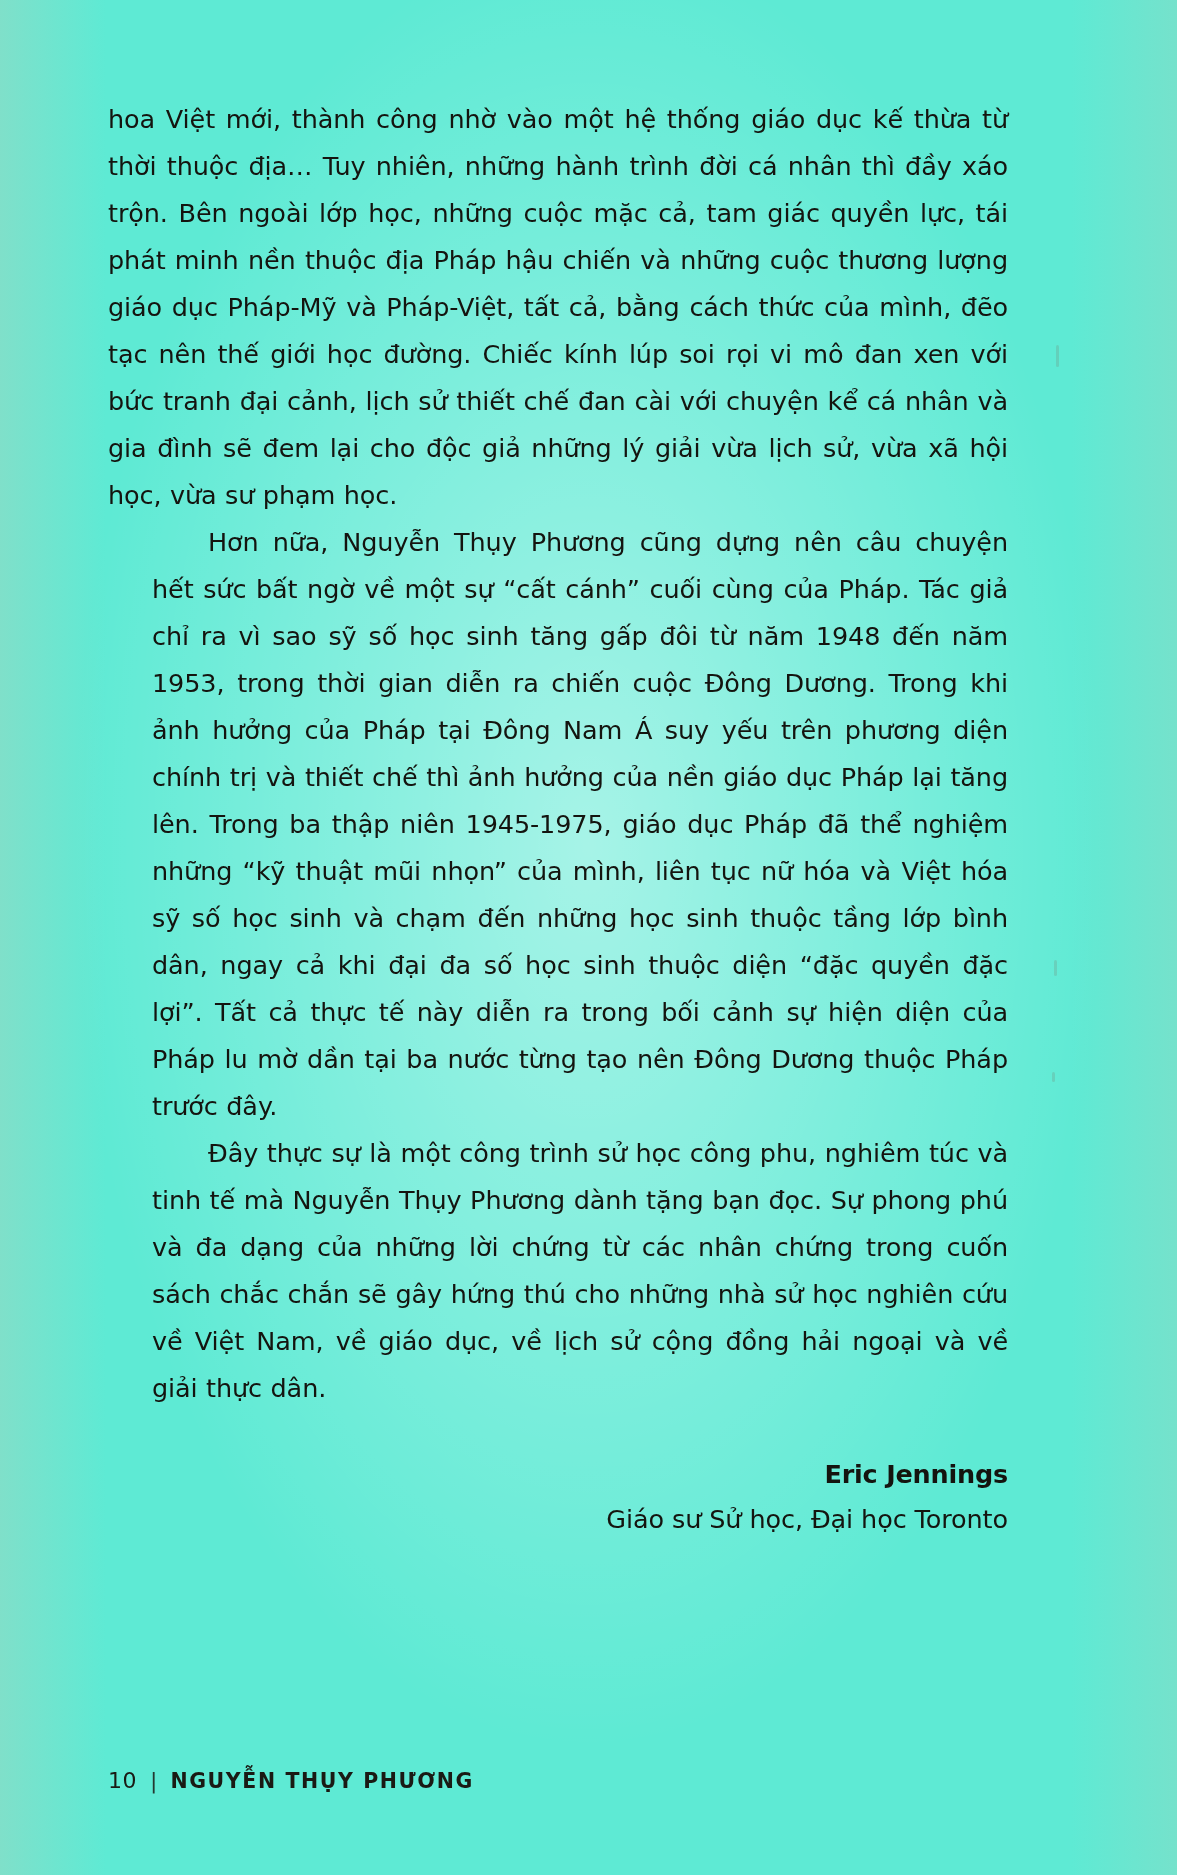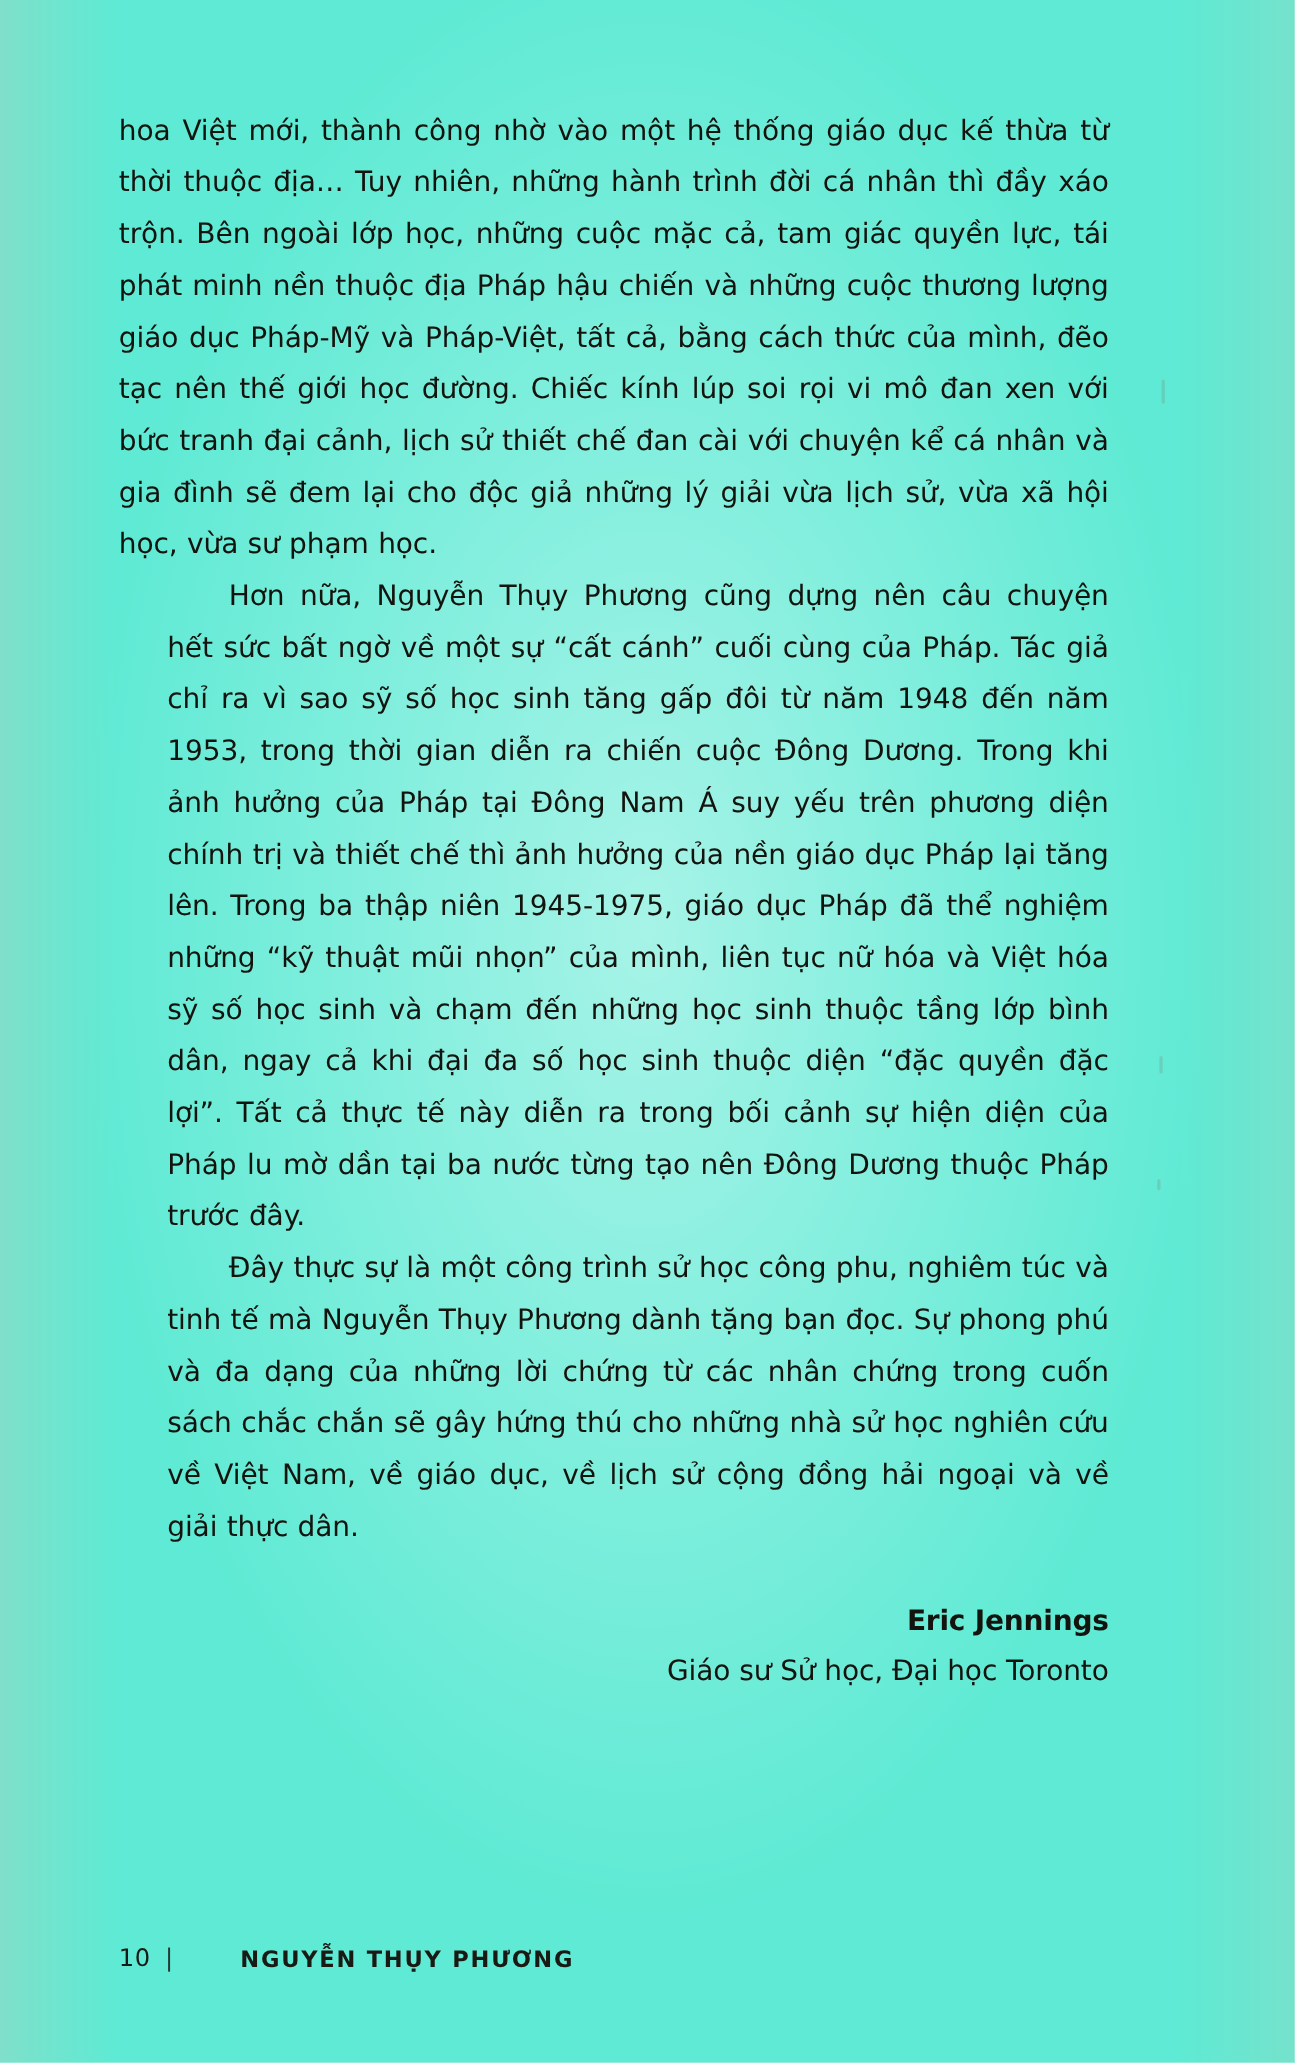--- a/index.html
+++ b/index.html
@@ -83,21 +83,20 @@
   .folio-sep {
     font-size: 22px;
     color: #1a1a14;
     opacity: 0.85;
   }
   .folio-author {
     font-size: 20.5px;
     font-weight: bold;
     letter-spacing: 1.6px;
     font-family: "DejaVu Sans", sans-serif;
-    margin-left: 48px;
   }
   .edge-mark {
     position: absolute;
     background: rgba(120,118,98,0.22);
     width: 3px;
     border-radius: 2px;
     pointer-events: none;
   }
 </style>
 </head>

